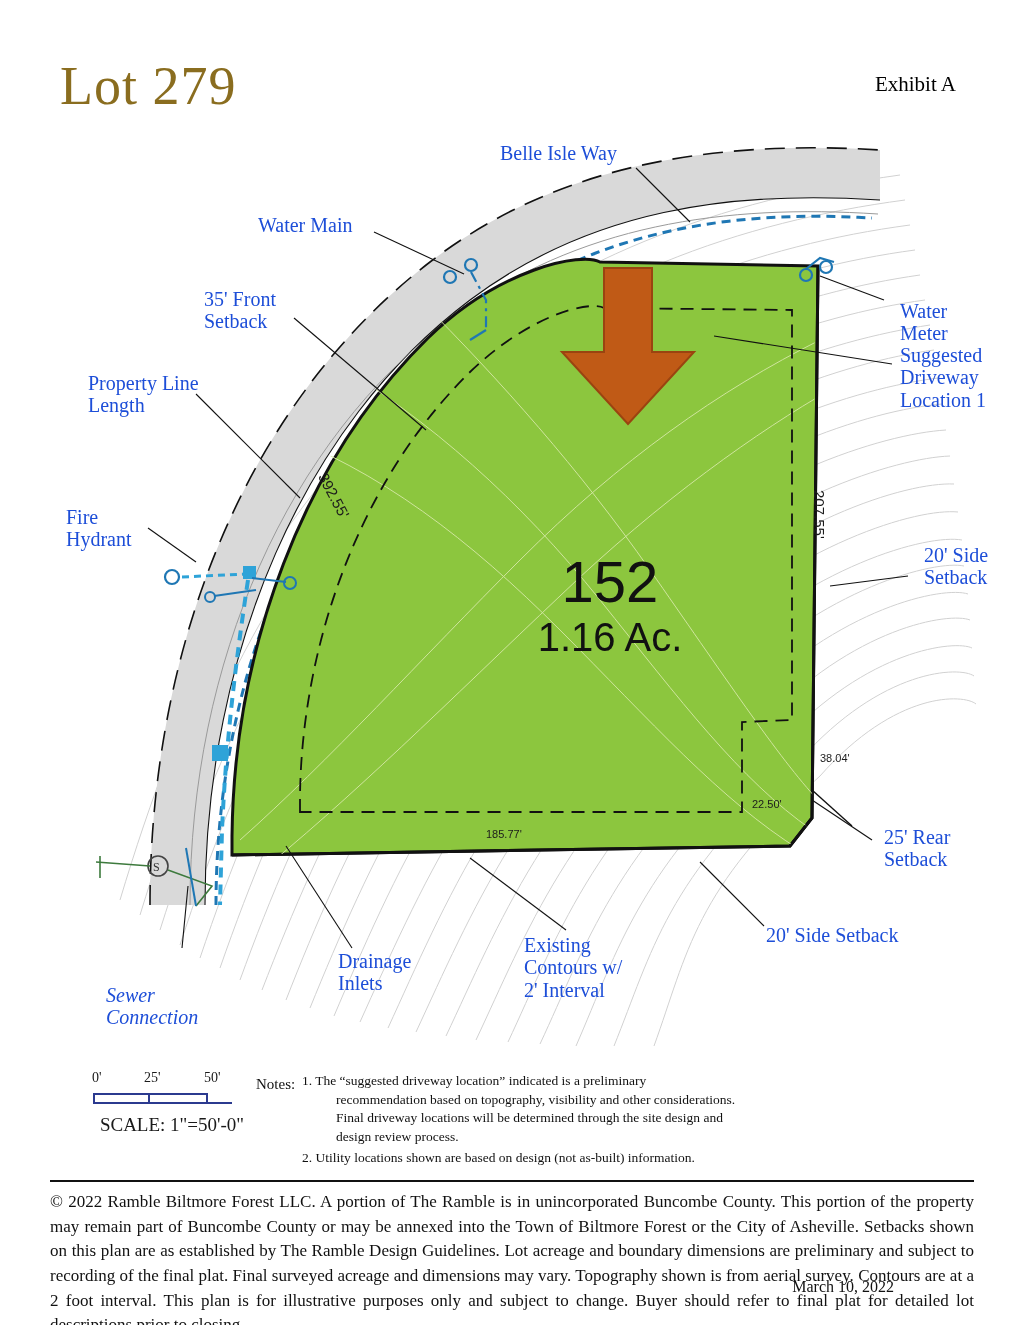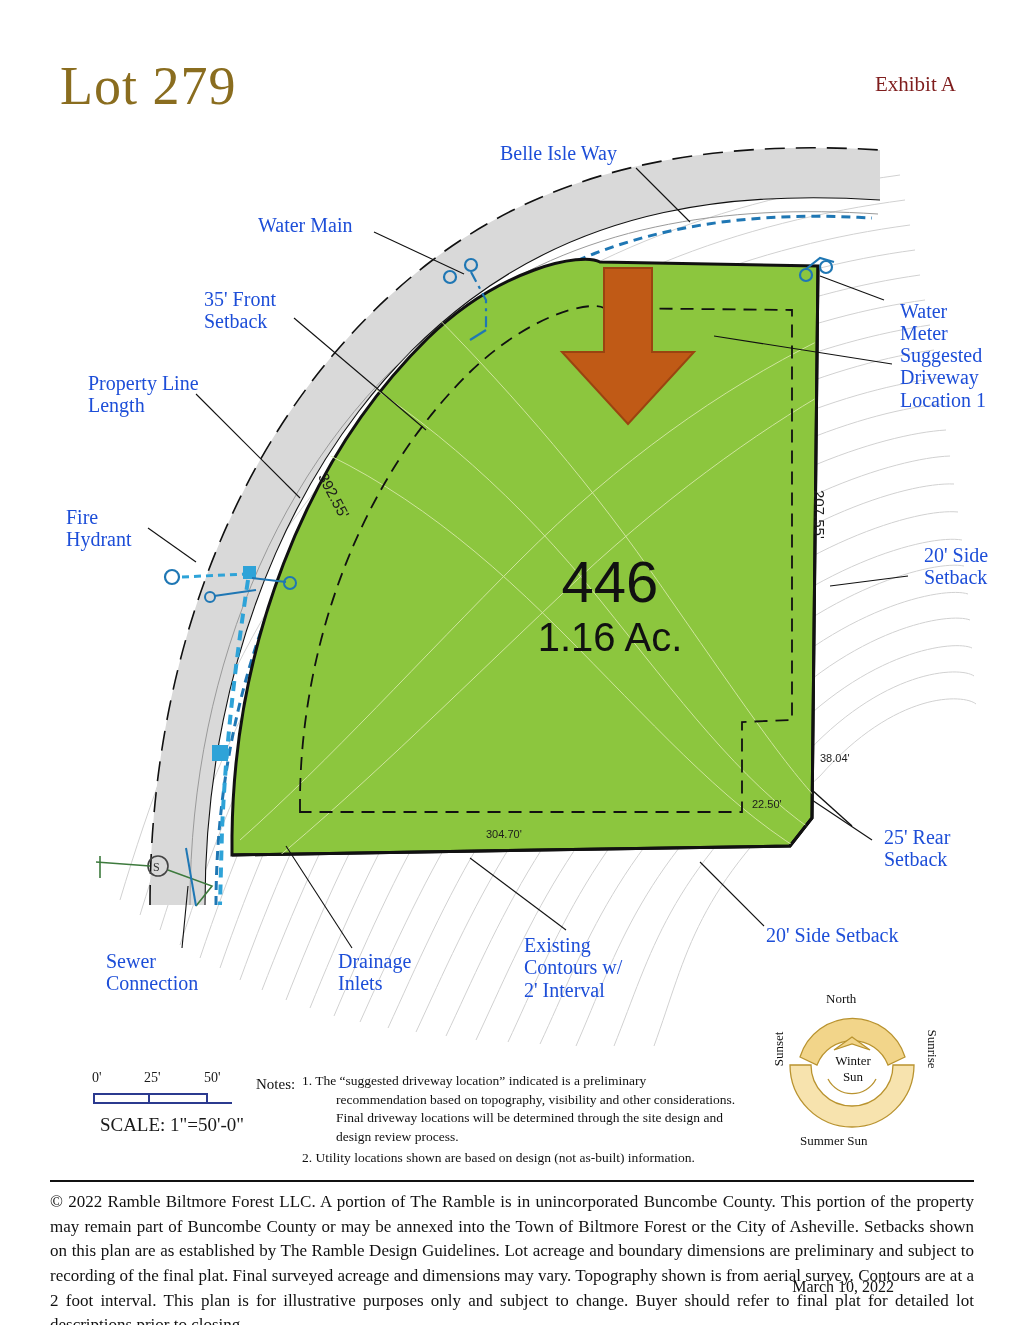--- a/index.html
+++ b/index.html
@@ -7,21 +7,21 @@
   .page{position:absolute;inset:0;}
 
   
   .lot-title{
     position:absolute;left:60px;top:55px;
     font-family:"Liberation Serif",serif;
     font-size:54px;color:#8a6d1f;letter-spacing:1px;
   }
   .exhibit{
     position:absolute;right:68px;top:72px;
-    font-size:21px;color:#7f1d1d;font-family:"Liberation Serif",serif;
+    font-size:21px;color:#000000;font-family:"Liberation Serif",serif;
   }
 
   
   .lbl{
     position:absolute;font-family:"Liberation Serif",serif;
     font-size:20px;line-height:1.12;color:#1d4ed8;white-space:pre-line;
   }
   .dim{
     position:absolute;font-family:"Liberation Sans",sans-serif;
     font-size:11px;color:#1c1c1c;
@@ -228,29 +228,29 @@
   <div class="lbl" style="left:924px;top:544px;">20' Side
 Setback</div>
   <div class="lbl" style="left:884px;top:826px;">25' Rear
 Setback</div>
   <div class="lbl" style="left:766px;top:924px;">20' Side Setback</div>
   <div class="lbl" style="left:524px;top:934px;">Existing
 Contours w/
 2' Interval</div>
   <div class="lbl" style="left:338px;top:950px;">Drainage
 Inlets</div>
-  <div class="lbl" style="left:106px;top:950px;">Sewer
+  <div class="lbl" style="left:106px;top:984px;font-style:italic;">Sewer
 Connection</div>
 
-  <div class="lot-num">446</div>
+  <div class="lot-num">152</div>
   <div class="lot-ac">1.16 Ac.</div>
 
   <div class="vert" style="left:330px;top:470px;transform:rotate(62deg);transform-origin:left top;">392.55'</div>
   <div class="vert" style="left:828px;top:490px;transform:rotate(90deg);transform-origin:left top;">207.55'</div>
-  <div class="dim" style="left:486px;top:828px;">304.70'</div>
+  <div class="dim" style="left:486px;top:828px;">185.77'</div>
   <div class="dim" style="left:820px;top:752px;">38.04'</div>
   <div class="dim" style="left:752px;top:798px;">22.50'</div>
 
   <div class="scale-box">
     <div class="scale-ticks">
       <span style="left:0px;">0'</span>
       <span style="left:52px;">25'</span>
       <span style="left:112px;">50'</span>
     </div>
     <svg class="scale-bar" width="150" height="16">
@@ -262,32 +262,18 @@
   </div>
 
   <div class="notes">
     <div style="position:absolute;left:-2px;top:2px;font-size:15px;">Notes:</div>
     <div style="padding-left:44px;">
       <p>1. The “suggested driveway location” indicated is a preliminary recommendation based on topography, visibility and other considerations.  Final driveway locations will be determined through the site design and design review process.</p>
       <p>2. Utility locations shown are based on design (not as-built) information.</p>
     </div>
   </div>
 
-  <div class="compass">
-    <svg width="185" height="150" viewBox="0 0 185 150">
-      <path d="M40,62 A55,55 0 0 1 145,62 L128,70 A38,38 0 0 0 57,70 Z" fill="#f2d58a" stroke="#b9932f" stroke-width="1.3"></path>
-      <path d="M30,70 A62,62 0 0 0 92,132 A62,62 0 0 0 154,70 L133,70 A41,41 0 0 1 92,111 A41,41 0 0 1 51,70 Z" fill="#f7e3ae" stroke="#b9932f" stroke-width="1.3"></path>
-      <path d="M74,55 L92,42 L110,55 L92,49 Z" fill="#f2d58a" stroke="#b9932f" stroke-width="1.3"></path>
-      <path d="M68,84 A27,27 0 0 0 116,84" fill="none" stroke="#b9932f" stroke-width="1.3"></path>
-    </svg>
-    <div class="c-lbl" style="left:66px;top:-4px;">North</div>
-    <div class="c-lbl" style="left:2px;top:46px;transform:rotate(-90deg);">Sunset</div>
-    <div class="c-lbl" style="left:152px;top:46px;transform:rotate(90deg);">Sunrise</div>
-    <div class="c-lbl" style="left:62px;top:58px;width:62px;text-align:center;white-space:pre-line;">Winter
-Sun</div>
-    <div class="c-lbl" style="left:40px;top:138px;">Summer Sun</div>
-  </div>
 
   <div class="rule"></div>
   <div class="footer">© 2022 Ramble Biltmore Forest LLC.  A portion of The Ramble is in unincorporated Buncombe County.  This portion of the property may remain part of Buncombe County or may be annexed into the Town of Biltmore Forest or the City of Asheville.  Setbacks shown on this plan are as established by The Ramble Design Guidelines.  Lot acreage and boundary dimensions are preliminary and subject to recording of the final plat.  Final surveyed acreage and dimensions may vary.  Topography shown is from aerial survey.  Contours are at a 2 foot interval.  This plan is for illustrative purposes only and subject to change.  Buyer should refer to final plat for detailed lot descriptions prior to closing.</div>
   <div class="date">March 10, 2022</div>
 
 </div>
 
 </body></html>

